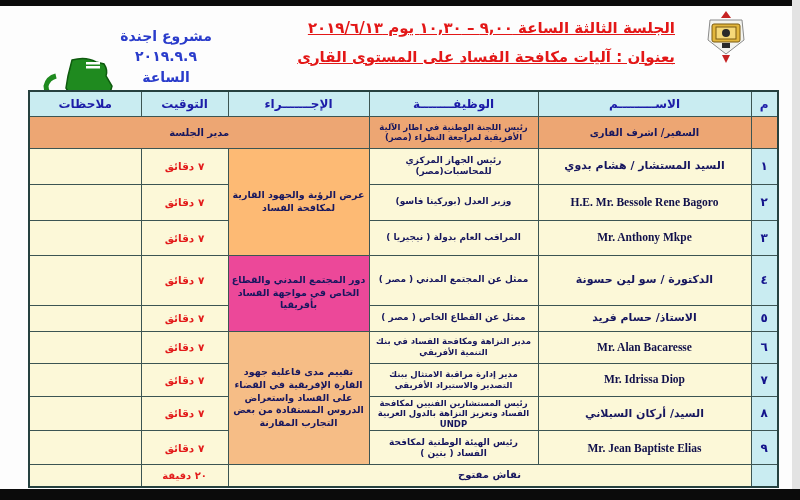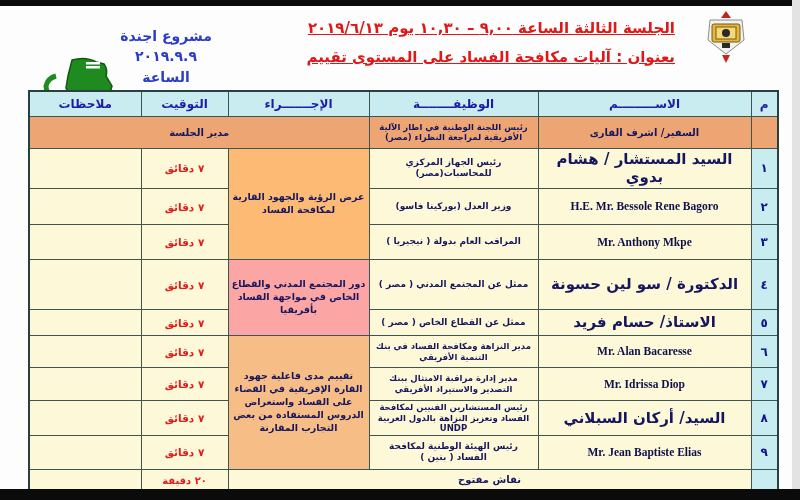--- a/index.html
+++ b/index.html
@@ -22,29 +22,29 @@
   .aacf{position:absolute;left:34px;top:6px;width:96px;height:80px;margin-top:48px;}
 
   
   table.agenda{position:absolute;left:28px;top:90px;width:749px;border-collapse:collapse;
         table-layout:fixed;direction:rtl;border:2px solid #26413f;}
   .agenda td,.agenda th{border:1px solid #3c5553;padding:1px 3px;overflow:hidden;
         font-weight:bold;text-align:center;vertical-align:middle;}
   .agenda th{background:#c9ecf1;color:#1c1ca8;font-size:12px;}
   td.numcell{background:#c9ecf1;color:#14148c;font-size:12px;}
   td.ycell{background:#fcf8d8;color:#16165e;font-size:10px;line-height:1.25;}
-  td.name-ar{font-size:15px;}
+  td.name-ar{font-size:11px;}
   td.name-en{font-family:"Liberation Serif",serif;font-size:11.5px;color:#10104a;}
   td.pos{font-size:9px;}
   td.timing{background:#fcf8d8;color:#e31b1b;font-size:10.5px;}
   td.notes{background:#fcf8d8;}
   tr.chair td{background:#eda673;color:#16165e;font-size:10px;}
   td.action{font-size:9.5px;color:#16165e;line-height:1.35;}
   td.action.g0{background:#fdba74;}
-  td.action.g1{background:#fca5a5;}
+  td.action.g1{background:#ec4899;}
   td.action.g2{background:#f6bd86;}
   tr.footer td{font-size:10px;}
 </style>
 </head>
 <body>
 
 <div class="screen">
   <div class="strip top"></div>
   <div class="edge-right"></div>
 
@@ -55,21 +55,21 @@
       <rect x="8" y="14" width="28" height="18" rx="2" fill="#e2b63c" stroke="#7a5a10"></rect>
       <rect x="12" y="17" width="20" height="12" fill="#f5d878" stroke="#7a5a10"></rect>
       <circle cx="22" cy="23" r="4" fill="#2a2a2a"></circle>
       <rect x="18" y="33" width="8" height="5" fill="#2a2a2a"></rect>
       <polygon points="22,53 26,45 18,45" fill="#c62222"></polygon>
     </svg>
   </div>
 
   <div class="titles">
     <div class="t1">الجلسة الثالثة الساعة ٩,٠٠ – ١٠,٣٠ يوم ٢٠١٩/٦/١٣</div>
-    <div class="t2">بعنوان : آليات مكافحة الفساد على المستوى تقييم</div>
+    <div class="t2">بعنوان : آليات مكافحة الفساد على المستوى القارى</div>
   </div>
 
   <div class="note">
     <div>مشروع اجندة</div>
     <div>٢٠١٩.٩.٩</div>
     <div>الساعة ١٦:٠٠</div>
   </div>
 
   <div class="aacf">
     <svg width="96" height="80" viewBox="0 0 96 80">

